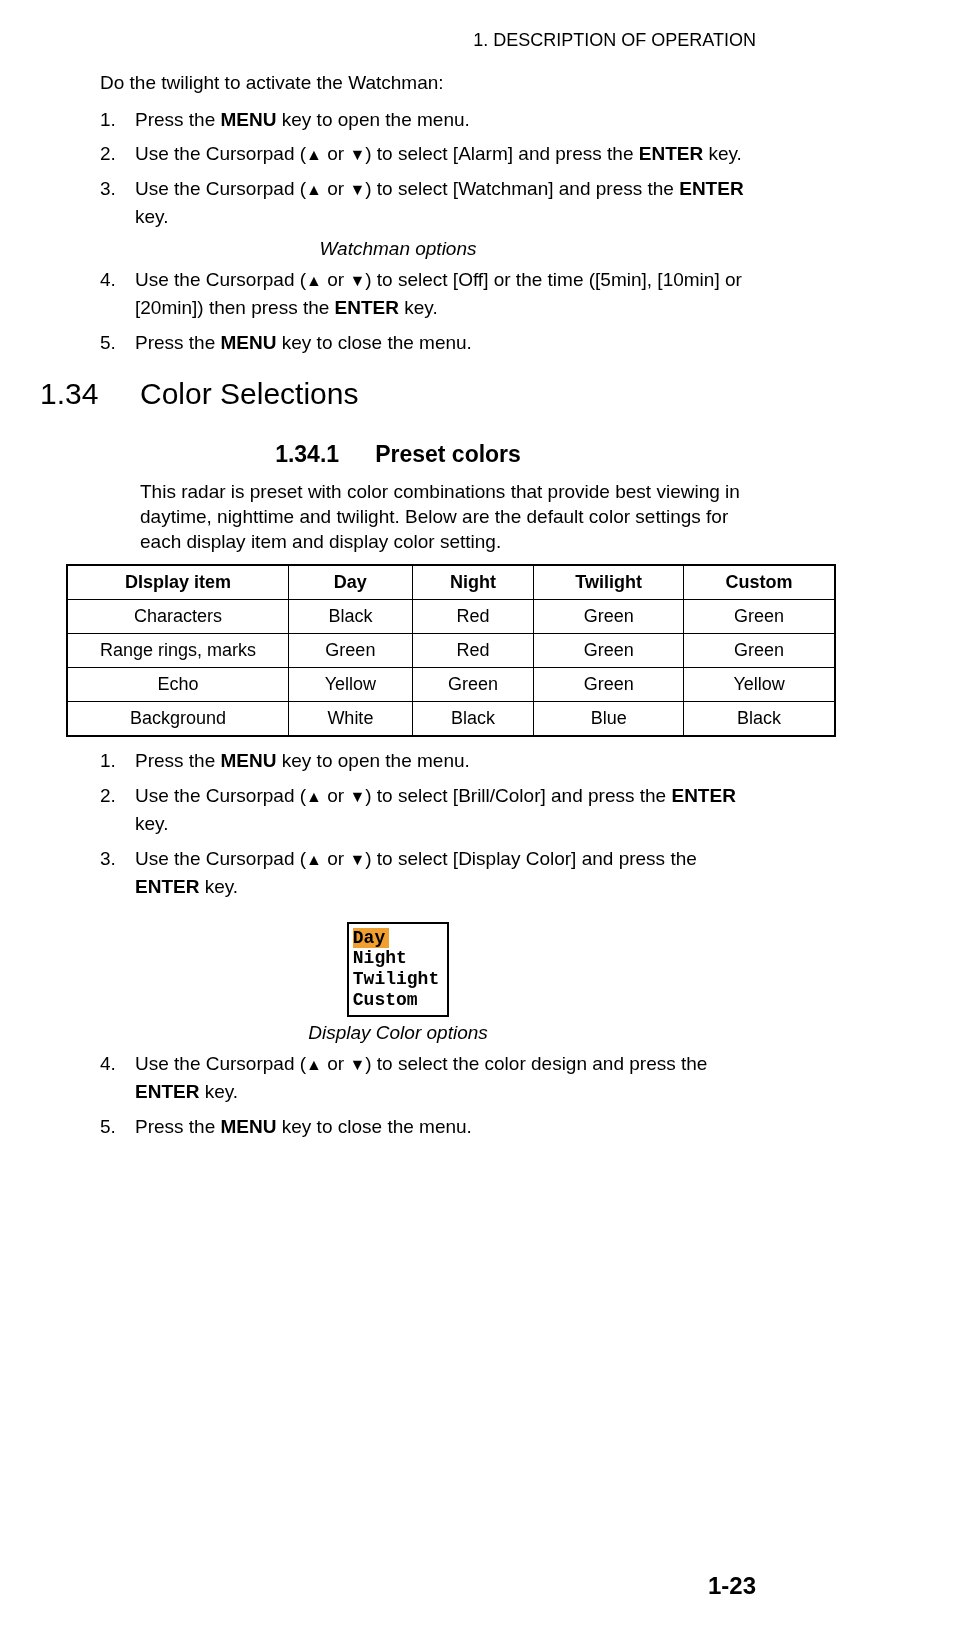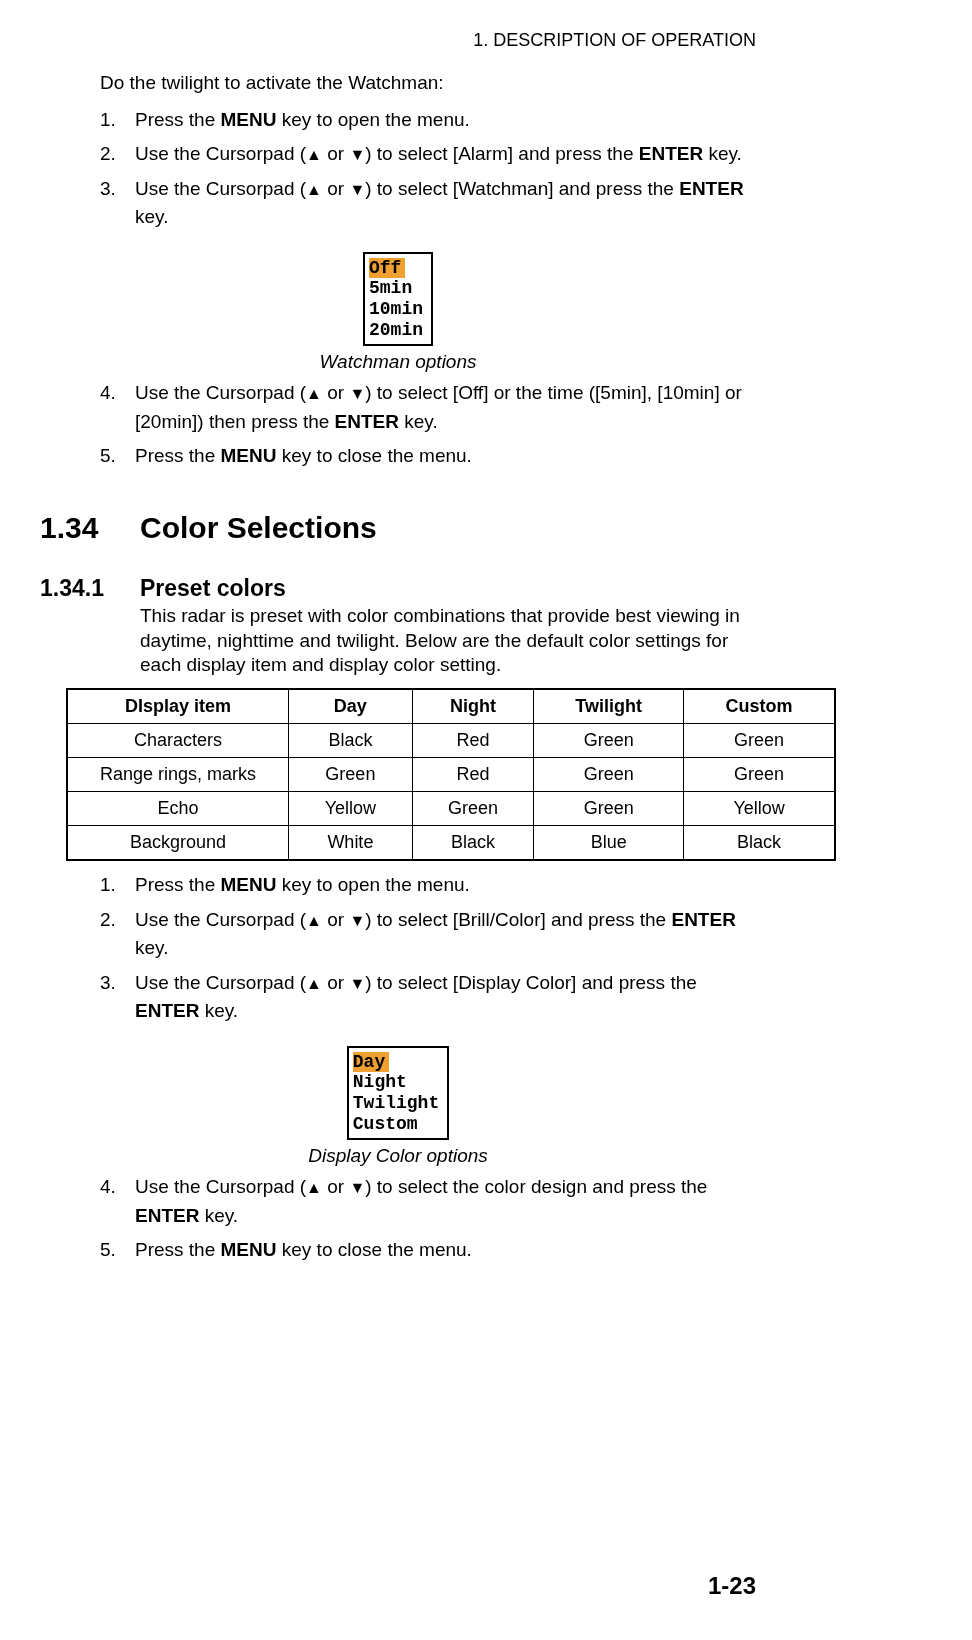--- a/index.html
+++ b/index.html
@@ -69,33 +69,34 @@
   .menu-caption {
     text-align: center;
     font-style: italic;
     font-size: 19px;
     margin-bottom: 6px;
   }
   
   .h1-row {
     display: flex;
     font-size: 30px;
-    font-weight: bold;
-    margin-top: 40px;
+    font-weight: normal;
+    margin-top: 20px;
     margin-bottom: 30px;
   }
   .h1-num {
     width: 100px;
     flex-shrink: 0;
   }
   .h2-row {
     display: flex;
     font-size: 23px;
     font-weight: bold;
-    margin-bottom: 2px;
+    margin-bottom: 12px;
+    justify-content: center;
   }
   .h2-num {
     width: 100px;
     flex-shrink: 0;
   }
   .table-caption {
     text-align: center;
     font-style: italic;
     text-decoration: underline;
     font-size: 19px;
@@ -145,28 +146,20 @@
     <div class="ol-row">
       <div class="ol-num">2.</div>
       <div class="ol-text"><span>Use the Cursorpad (</span><span class="arrow-up"></span><span> or </span><span class="arrow-down"></span><span>) to select [Alarm] and press the </span><span class="bold">ENTER</span><span> key.</span></div>
     </div>
     <div class="ol-row">
       <div class="ol-num">3.</div>
       <div class="ol-text"><span>Use the Cursorpad (</span><span class="arrow-up"></span><span> or </span><span class="arrow-down"></span><span>) to select [Watchman] and press the </span><span class="bold">ENTER</span><span> key.</span></div>
     </div>
   </div>
 
-  <div class="menu-box-wrap">
-    <div class="menu-box">
-      <div><span class="sel">Off</span>&nbsp;&nbsp;</div>
-      <div>5min</div>
-      <div>10min</div>
-      <div>20min</div>
-    </div>
-  </div>
   <div class="menu-caption">Watchman options</div>
 
   <div class="ol">
     <div class="ol-row">
       <div class="ol-num">4.</div>
       <div class="ol-text"><span>Use the Cursorpad (</span><span class="arrow-up"></span><span> or </span><span class="arrow-down"></span><span>) to select [Off] or the time ([5min], [10min] or [20min]) then press the </span><span class="bold">ENTER</span><span> key.</span></div>
     </div>
     <div class="ol-row">
       <div class="ol-num">5.</div>
       <div class="ol-text"><span>Press the </span><span class="bold">MENU</span><span> key to close the menu.</span></div>

